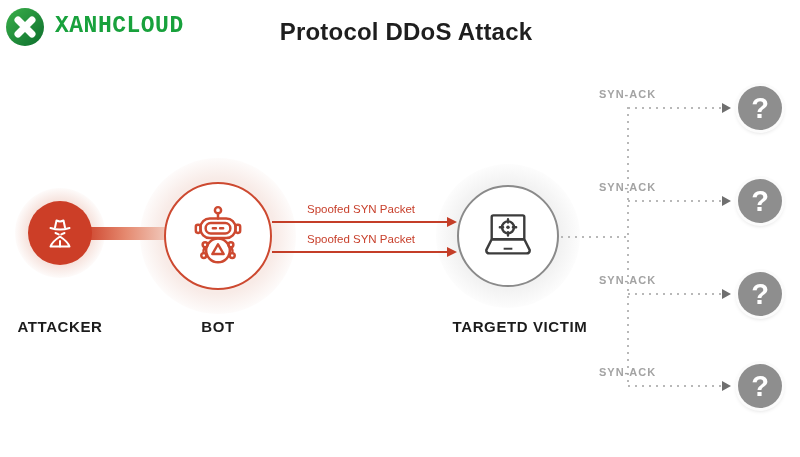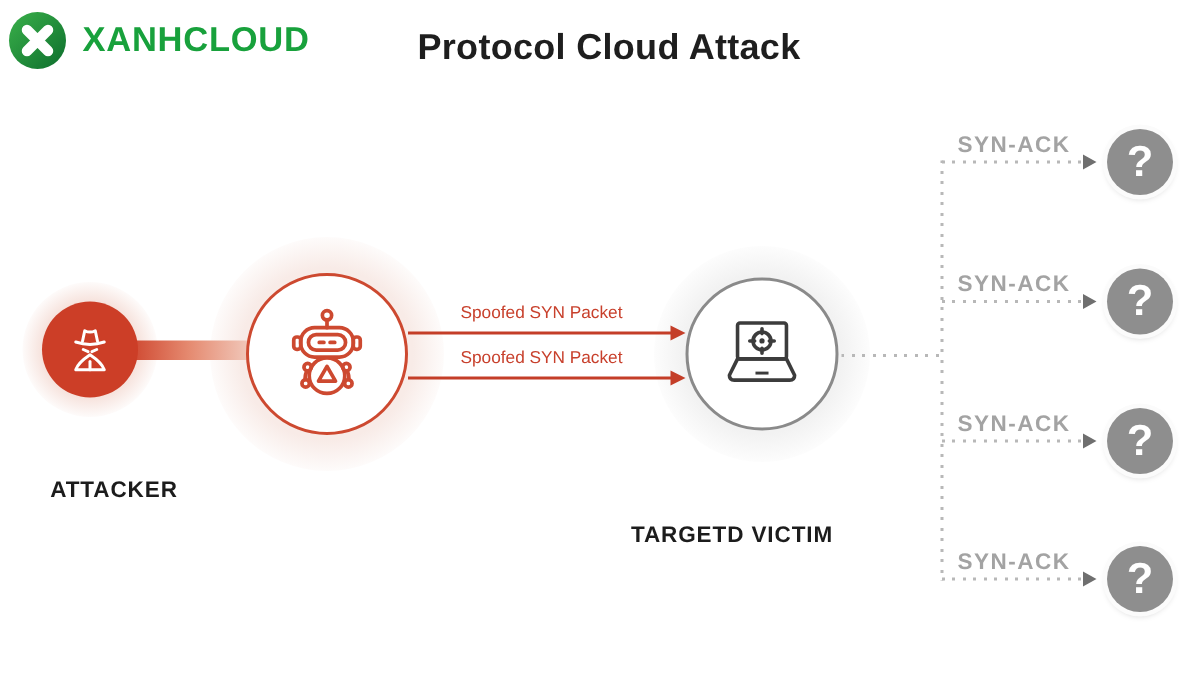--- a/index.html
+++ b/index.html
@@ -3,21 +3,21 @@
 <meta charset="utf-8">
 <style>
   html,body{margin:0;padding:0;background:#ffffff;}
   #stage{
     position:relative;width:800px;height:457px;background:#ffffff;
     font-family:"Liberation Sans",sans-serif;overflow:hidden;
   }
   .abs{position:absolute;}
 
   
-  .logo-wrap{left:5px;top:6px;width:230px;height:48px;}
+  .logo-wrap{left:5px;top:6px;width:230px;height:48px;font-family:Liberation Mono, monospace;}
   .logo-brand{left:50px;top:7px;font-size:23px;font-weight:800;color:#18a13c;letter-spacing:.5px;}
   .logo-tagline{left:52px;top:32px;font-size:13px;font-weight:700;color:#72b43e;letter-spacing:.3px;}
 
   
   .title{left:256px;top:18px;width:300px;text-align:center;
          font-size:24px;font-weight:800;color:#1e1e1e;letter-spacing:.2px;}
 
   
   .halo{border-radius:50%;}
   .halo-attacker{left:15px;top:188px;width:90px;height:90px;
@@ -30,23 +30,23 @@
   
   .node-circle{border-radius:50%;display:flex;align-items:center;justify-content:center;box-sizing:border-box;}
   .attacker-circle{left:28px;top:201px;width:64px;height:64px;background:#cc3e27;}
   .bot-circle{left:164px;top:182px;width:108px;height:108px;background:#ffffff;border:2px solid #cd4930;}
   .victim-circle{left:457px;top:185px;width:102px;height:102px;background:#ffffff;border:2px solid #8a8a8a;}
 
   .connector{left:60px;top:227px;width:120px;height:13px;
     background:linear-gradient(to right,#cc3e27 18%,#e58a70 55%,#f3d4c9 95%);}
 
   .node-label{top:318px;font-size:15px;font-weight:800;color:#1c1c1c;letter-spacing:.6px;text-align:center;}
-  .label-attacker{left:16px;width:120px;}
+  .label-attacker{left:0px;width:120px;}
   .label-bot{left:158px;width:120px;}
-  .label-victim{left:408px;width:160px;margin-top:30px;}
+  .label-victim{left:440px;width:160px;}
 
   
   .red-line{height:2px;background:#c43e28;}
   .red-line-1{left:272px;top:221px;width:176px;}
   .red-line-2{left:272px;top:251px;width:176px;}
   .red-head{width:0;height:0;border-top:5px solid transparent;border-bottom:5px solid transparent;
     border-left:10px solid #c43e28;}
   .red-head-1{left:447px;top:217px;}
   .red-head-2{left:447px;top:247px;}
   .packet-label{left:272px;width:178px;text-align:center;font-size:11.5px;font-weight:400;color:#c8402c;}
@@ -57,21 +57,21 @@
   .dot-h{height:2px;background:repeating-linear-gradient(to right,#b8b8b8 0 2px,transparent 2px 7px);}
   .dot-v{left:627px;top:107px;width:2px;height:280px;
     background:repeating-linear-gradient(to bottom,#b8b8b8 0 2px,transparent 2px 7px);}
   .dot-victim{left:561px;top:236px;width:66px;}
   .dot-r1{top:107px;} .dot-r2{top:200px;} .dot-r3{top:293px;} .dot-r4{top:385px;}
   .dot-row{left:628px;width:94px;}
   .gray-head{width:0;height:0;border-top:5px solid transparent;border-bottom:5px solid transparent;
     border-left:9px solid #6f6f6f;}
   .gh-1{left:722px;top:103px;} .gh-2{left:722px;top:196px;} .gh-3{left:722px;top:289px;} .gh-4{left:722px;top:381px;}
 
-  .synack{left:628px;width:96px;text-align:center;font-size:15px;font-weight:700;
+  .synack{left:599px;width:96px;text-align:left;font-size:11px;font-weight:700;
     color:#a3a3a3;letter-spacing:1px;}
   .sa-1{top:88px;} .sa-2{top:181px;} .sa-3{top:274px;} .sa-4{top:366px;}
 
   .q-circle{width:44px;height:44px;border-radius:50%;background:#8e8e8e;
     display:flex;align-items:center;justify-content:center;
     box-shadow:0 0 0 3px #fbfbfb,0 2px 5px rgba(0,0,0,0.22);
     color:#ffffff;font-size:29px;font-weight:800;left:738px;}
   .qc-1{top:86px;} .qc-2{top:179px;} .qc-3{top:272px;} .qc-4{top:364px;}
 
   svg{display:block;}
@@ -90,21 +90,21 @@
             <stop offset="1" stop-color="#0d6e2d"></stop>
           </linearGradient>
         </defs>
         <circle cx="20" cy="20" r="19" fill="url(#lg)"></circle>
         <path d="M13 13 L27 27 M27 13 L13 27" stroke="#ffffff" stroke-width="7" stroke-linecap="round"></path>
       </svg>
     </span>
     <span class="abs logo-brand">XANHCLOUD</span>
   </div>
 
-  <div class="abs title">Protocol Cloud Attack</div>
+  <div class="abs title">Protocol DDoS Attack</div>
 
   <div class="abs halo halo-attacker"></div>
   <div class="abs halo halo-bot"></div>
   <div class="abs halo halo-victim"></div>
 
   <div class="abs connector"></div>
 
   <div class="abs node-circle attacker-circle">
     <span>
       <svg width="40" height="40" viewBox="0 0 40 40" fill="none" stroke="#ffffff" stroke-width="2" stroke-linecap="round" stroke-linejoin="round">
@@ -154,20 +154,21 @@
         <path d="M8 36 L13 26 H43 L48 36 Q48 39 45 39 H11 Q8 39 8 36 Z"></path>
         <rect x="24" y="33.8" width="8" height="1.8" fill="#3c3c3c" stroke="none"></rect>
         <circle cx="28" cy="15" r="5.5"></circle>
         <circle cx="28" cy="15" r="1.6" fill="#3c3c3c" stroke="none"></circle>
         <path d="M28 7.5 L28 10.5 M28 19.5 L28 22.5 M20.5 15 L23.5 15 M32.5 15 L35.5 15"></path>
       </svg>
     </span>
   </div>
 
   <div class="abs node-label label-attacker">ATTACKER</div>
+  <div class="abs node-label label-bot">BOT</div>
   <div class="abs node-label label-victim">TARGETD VICTIM</div>
 
   <div class="abs dot-h dot-victim"></div>
   <div class="abs dot-v"></div>
 
   <div class="abs dot-h dot-row dot-r1"></div>
   <div class="abs dot-h dot-row dot-r2"></div>
   <div class="abs dot-h dot-row dot-r3"></div>
   <div class="abs dot-h dot-row dot-r4"></div>
 

